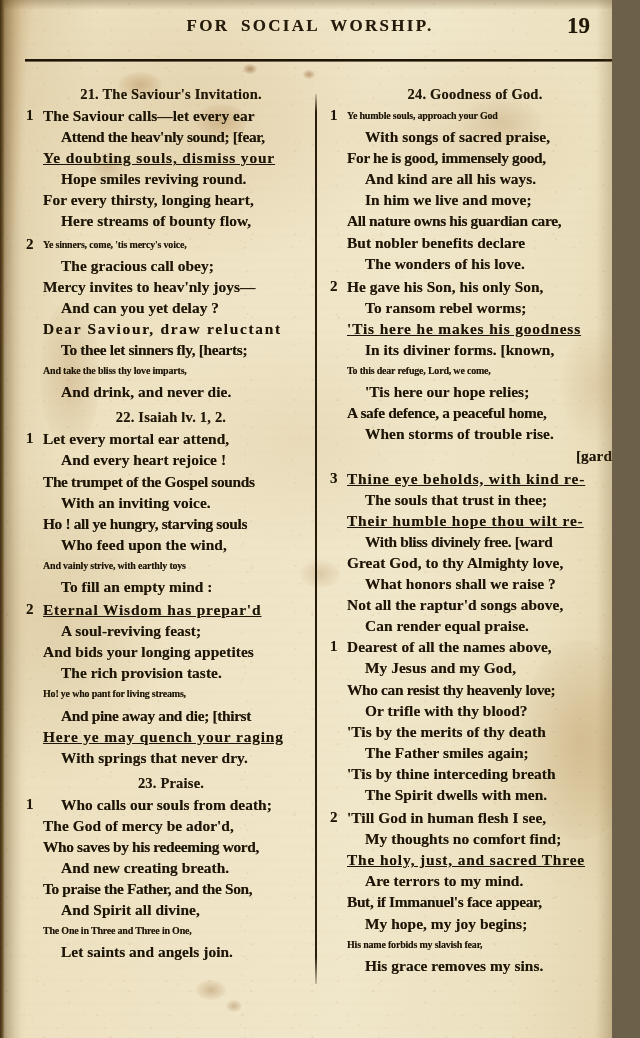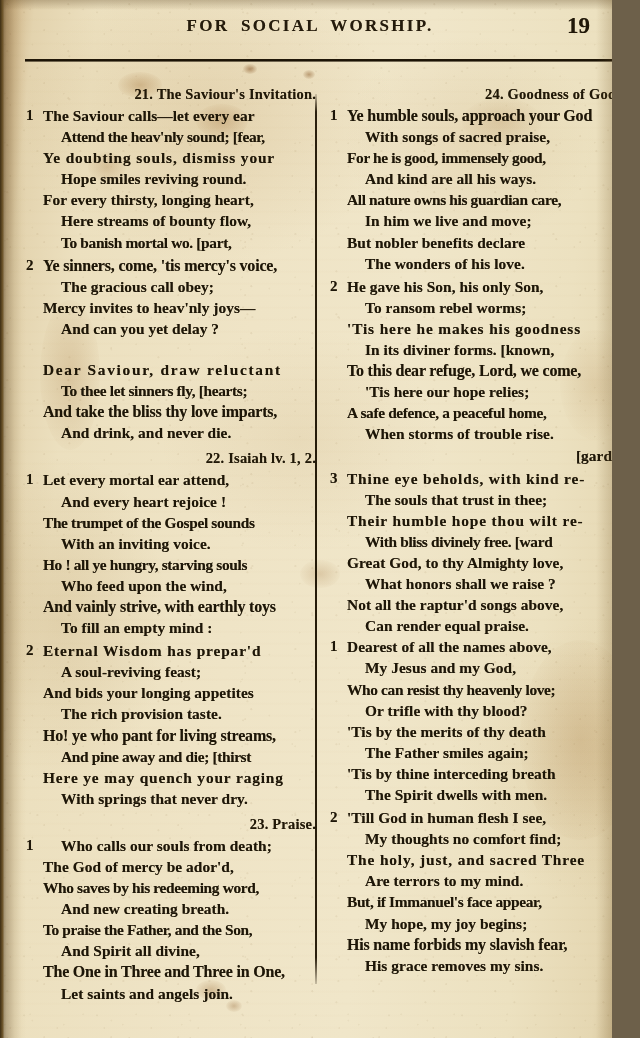--- a/index.html
+++ b/index.html
@@ -138,21 +138,21 @@
   }
   .column {
     position: absolute;
     top: 0;
     width: 290px;
   }
   #col-left  { left: 26px; }
   #col-right { left: 330px; }
 
   .hymn-title {
-    text-align: right;
+    text-align: center;
     font-size: 14.5px;
     font-weight: bold;
     letter-spacing: 0.2px;
     margin: 0 0 2px 0;
     padding-top: 7px;
     color: #201808;
   }
   #col-left .hymn:first-child .hymn-title,
   #col-right .hymn:first-child .hymn-title { padding-top: 0; }
 
@@ -173,23 +173,23 @@
   .line {
     font-size: 15.4px;
     line-height: 21.1px;
     font-weight: bold;
     white-space: nowrap;
     color: #1d1608;
     letter-spacing: 0.05px;
   }
   .line.indent { padding-left: 18px; }
   .line.tight  { letter-spacing: -0.35px; }
-  .line.wide   { letter-spacing: 0.85px; }
-  .line.xwide  { letter-spacing: 1.7px; margin-top: 20px; }
-  .line.small  { font-size: 16px; letter-spacing: -0.2px; }
+  .line.wide   { letter-spacing: 0.85px; text-decoration: underline; }
+  .line.xwide  { letter-spacing: 1.7px; }
+  .line.small  { font-size: 10px; letter-spacing: -0.2px; }
   .line.catch  { text-align: right; padding-right: 4px; font-family: Liberation Serif, serif; }
   .stanza + .stanza { margin-top: 2px; }
 
   
   .line, .stanza-num, .hymn-title, #head-title, #page-number {
     text-shadow: 0 0 0.45px rgba(60,44,20,0.55);
   }
 
   
   .spot {
@@ -233,21 +233,20 @@
       <div class="hymn">
         <div class="hymn-title">21. The Saviour's Invitation.</div>
         <div class="stanza">
           <span class="stanza-num">1</span>
           <div class="line">The Saviour calls—let every ear</div>
           <div class="line indent tight">Attend the heav'nly sound; [fear,</div>
           <div class="line wide">Ye doubting souls, dismiss your</div>
           <div class="line indent">Hope smiles reviving round.</div>
           <div class="line">For every thirsty, longing heart,</div>
           <div class="line indent">Here streams of bounty flow,</div>
-          <div class="line indent tight">To banish mortal wo.          [part,</div>
         </div>
         <div class="stanza">
           <span class="stanza-num">2</span>
           <div class="line small tight">Ye sinners, come, 'tis mercy's voice,</div>
           <div class="line indent">The gracious call obey;</div>
           <div class="line">Mercy invites to heav'nly joys—</div>
           <div class="line indent">And can you yet delay ?</div>
           <div class="line xwide">Dear Saviour, draw reluctant</div>
           <div class="line indent tight">To thee let sinners fly,  [hearts;</div>
           <div class="line small tight">And take the bliss thy love imparts,</div>
@@ -301,22 +300,22 @@
     <div class="column" id="col-right">
 
       <div class="hymn">
         <div class="hymn-title">24. Goodness of God.</div>
         <div class="stanza">
           <span class="stanza-num">1</span>
           <div class="line small tight">Ye humble souls, approach your God</div>
           <div class="line indent">With songs of sacred praise,</div>
           <div class="line tight">For he is good, immensely good,</div>
           <div class="line indent">And kind are all his ways.</div>
+          <div class="line indent">In him we live and move;</div>
           <div class="line tight">All nature owns his guardian care,</div>
-          <div class="line indent">In him we live and move;</div>
           <div class="line">But nobler benefits declare</div>
           <div class="line indent">The wonders of his love.</div>
         </div>
         <div class="stanza">
           <span class="stanza-num">2</span>
           <div class="line">He gave his Son, his only Son,</div>
           <div class="line indent">To ransom rebel worms;</div>
           <div class="line wide">'Tis here he makes his goodness</div>
           <div class="line indent">In its diviner forms.      [known,</div>
           <div class="line small tight">To this dear refuge, Lord, we come,</div>

